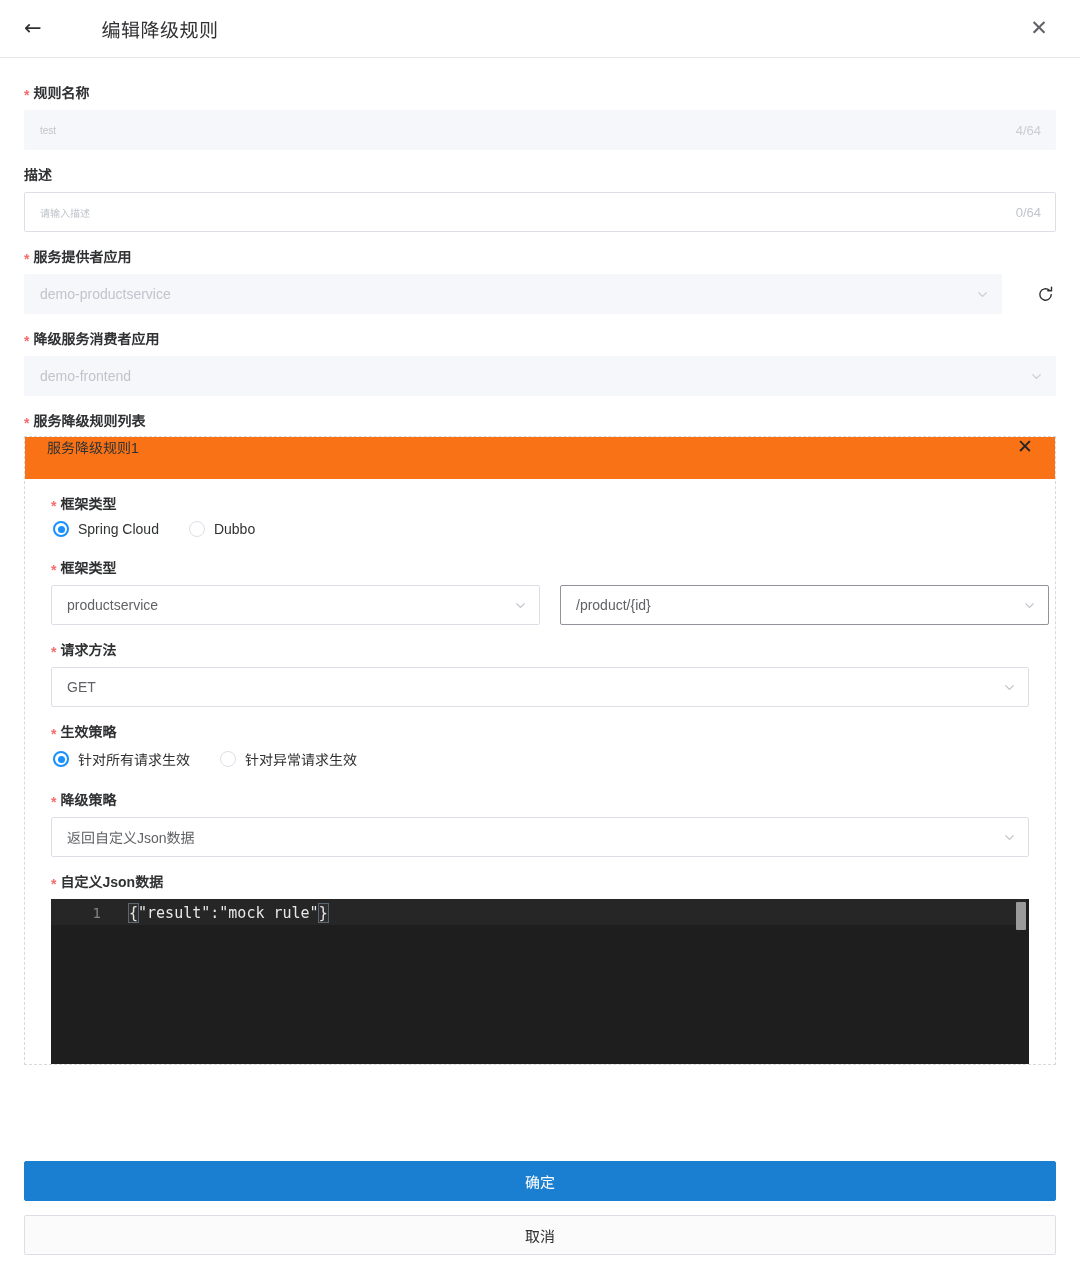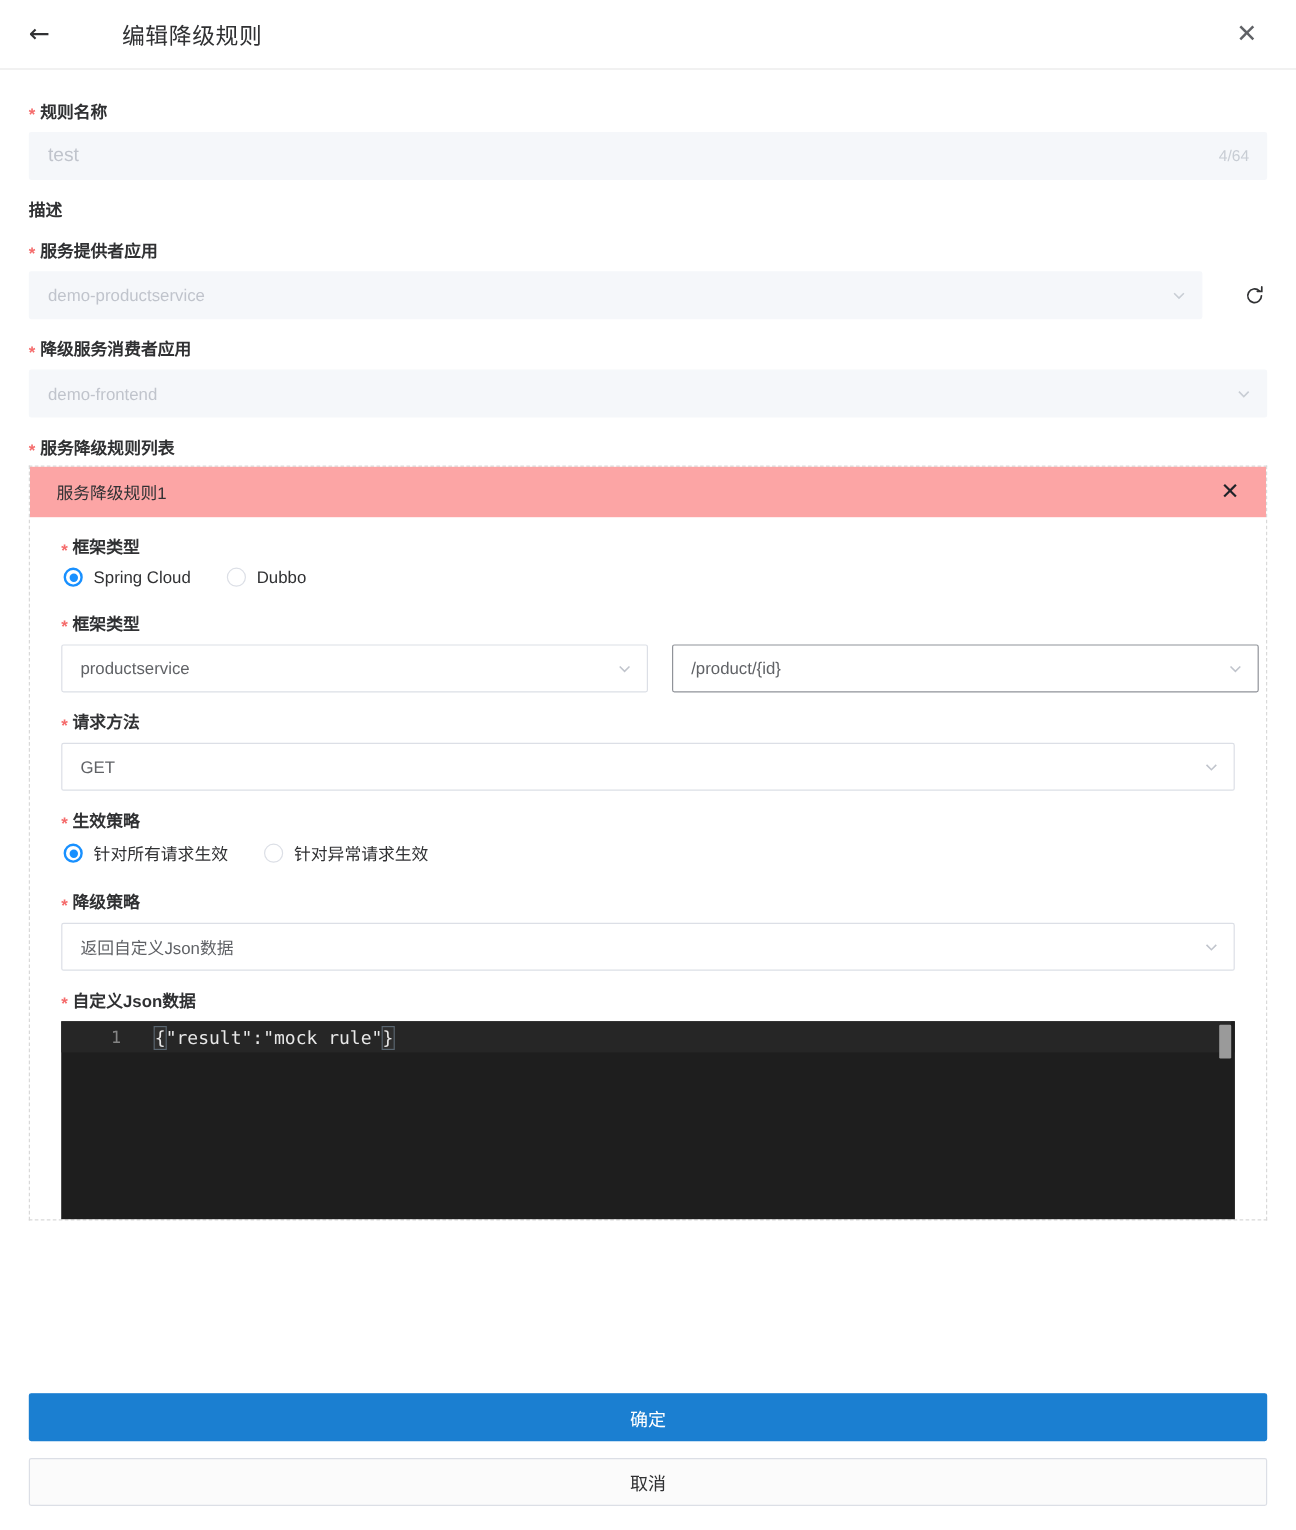--- a/index.html
+++ b/index.html
@@ -52,21 +52,21 @@
     color: #f56c6c; margin-right: 4px; font-size: 14px;
     line-height: 1; position: relative; top: 2px;
   }
 
   .input-wrap { position: relative; width: 100%; }
 
   .input {
     width: 100%; height: 40px;
     border: 1px solid #dcdfe6; border-radius: 2px;
     background: #fff; display: flex; align-items: center;
-    padding: 0 15px; font-size: 16px; color: #606266;
+    padding: 0 15px; font-size: 10px; color: #606266;
   }
   .input.disabled {
     background: #f5f7fa; border-color: #f5f7fa; color: #c0c4cc;
   }
   .input .ph { color: #c0c4cc; }
   .counter {
     position: absolute; right: 15px; top: 50%;
     transform: translateY(-50%);
     font-size: 13px; color: #c0c4cc; pointer-events: none;
   }
@@ -100,23 +100,23 @@
   .refresh-btn svg { display:block; }
 
   
   .rule-card {
     border: 1px dashed #d9d9d9;
     background: #fff;
     padding: 0 0 0 0;
     margin-top: 4px;
   }
   .rule-card-header {
-    background: #fca5a5;
+    background: #f97316;
     height: 42px;
-    display: flex; align-items: center; justify-content: space-between;
+    display: flex; justify-content: space-between;
     padding: 0 22px 0 22px;
     font-size: 14px; color: #303133;
   }
   .rule-card-close {
     font-size: 19px; color: #1f2329; cursor: pointer;
     font-family: "DejaVu Sans", sans-serif; line-height: 1;
     font-weight: 600;
   }
   .rule-card-body { padding: 16px 26px 0 26px; }
 
@@ -215,20 +215,26 @@
         <div class="input disabled">
           <span>test</span>
         </div>
         <span class="counter dim">4/64</span>
       </div>
     </div>
 
     <div class="field">
       <div class="label">
         <span>描述</span>
+      </div>
+      <div class="input-wrap">
+        <div class="input">
+          <span class="ph">请输入描述</span>
+        </div>
+        <span class="counter">0/64</span>
       </div>
     </div>
 
     <div class="field">
       <div class="label">
         <span class="req">*</span>
         <span>服务提供者应用</span>
       </div>
       <div class="row-with-refresh">
         <div class="select disabled">

